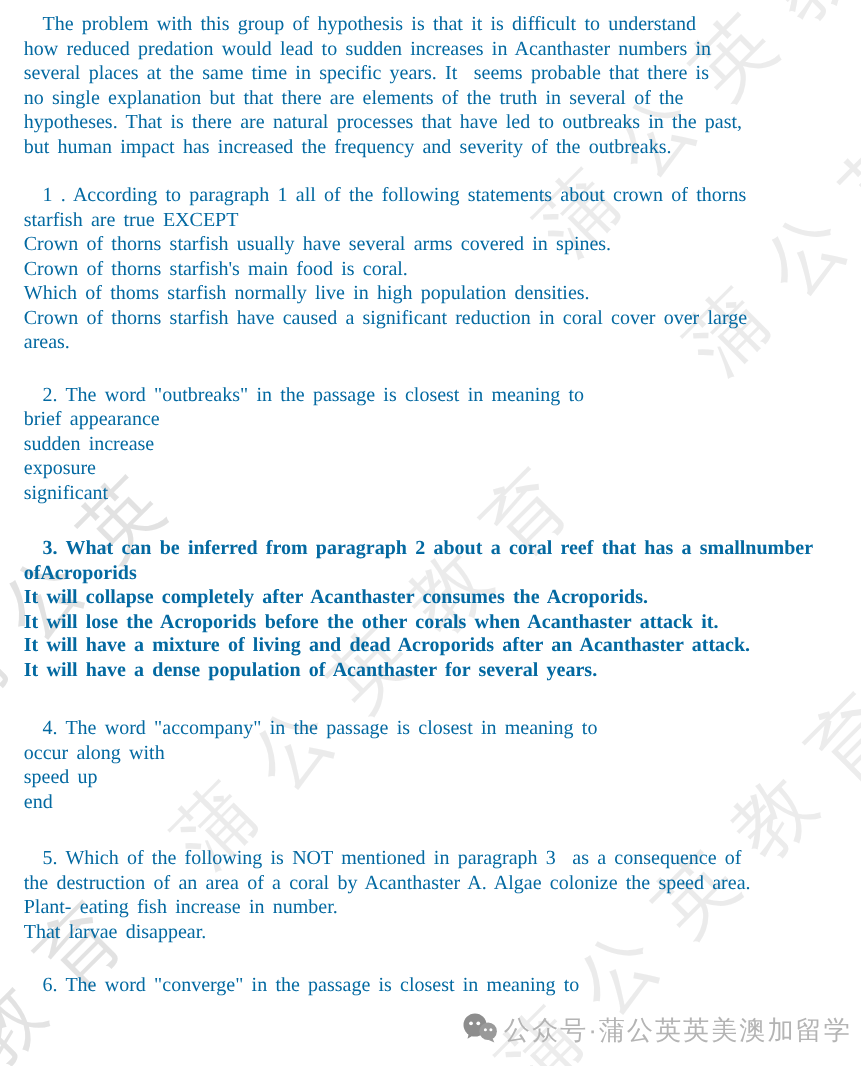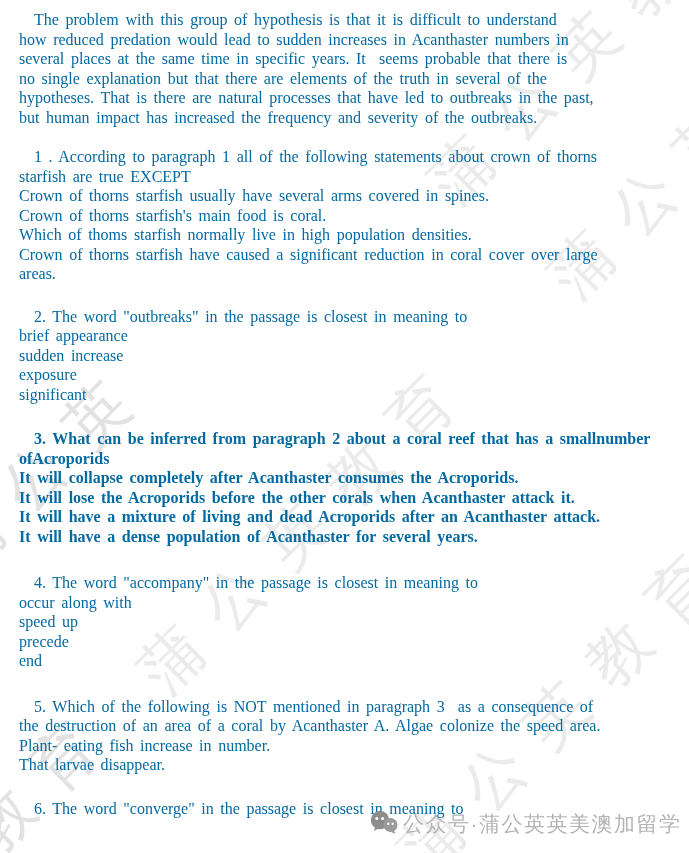--- a/index.html
+++ b/index.html
@@ -111,21 +111,20 @@
         <div class="line">ofAcroporids</div>
         <div class="line">It will collapse completely after Acanthaster consumes the Acroporids.</div>
         <div class="line">It will lose the Acroporids before the other corals when Acanthaster attack it.</div>
         <div class="line">It will have a mixture of living and dead Acroporids after an Acanthaster attack.</div>
         <div class="line">It will have a dense population of Acanthaster for several years.</div>
       </div>
       <div class="qblock-4">
         <div class="line indent">4. The word "accompany" in the passage is closest in meaning to</div>
         <div class="line">occur along with</div>
         <div class="line">speed up</div>
-        <div class="line">precede</div>
         <div class="line">end</div>
       </div>
       <div class="qblock-5">
         <div class="line indent">5. Which of the following is NOT mentioned in paragraph 3  as a consequence of</div>
         <div class="line">the destruction of an area of a coral by Acanthaster A. Algae colonize the speed area.</div>
         <div class="line">Plant- eating fish increase in number.</div>
         <div class="line">That larvae disappear.</div>
       </div>
       <div class="qblock-6">
         <div class="line indent">6. The word "converge" in the passage is closest in meaning to</div>

